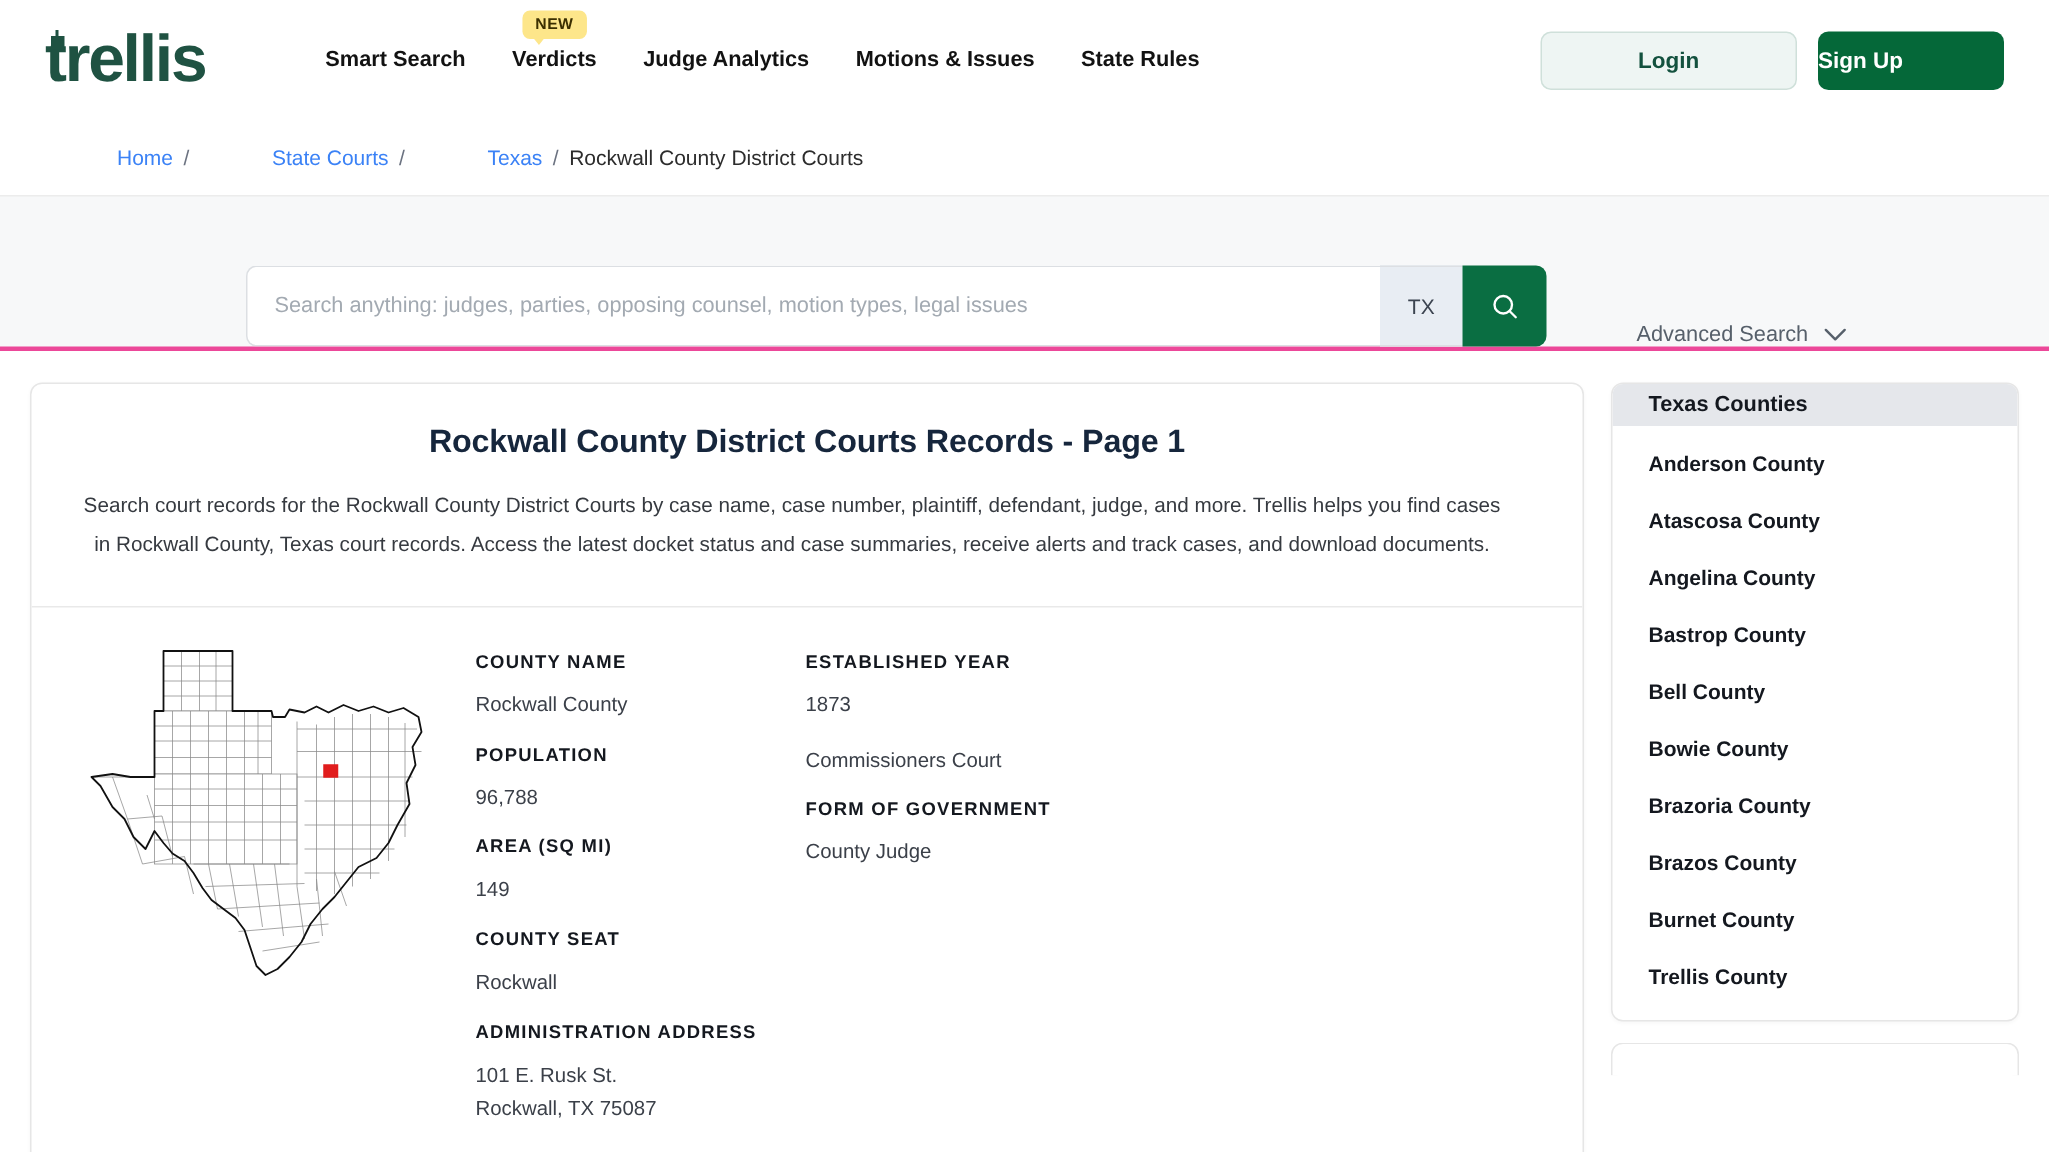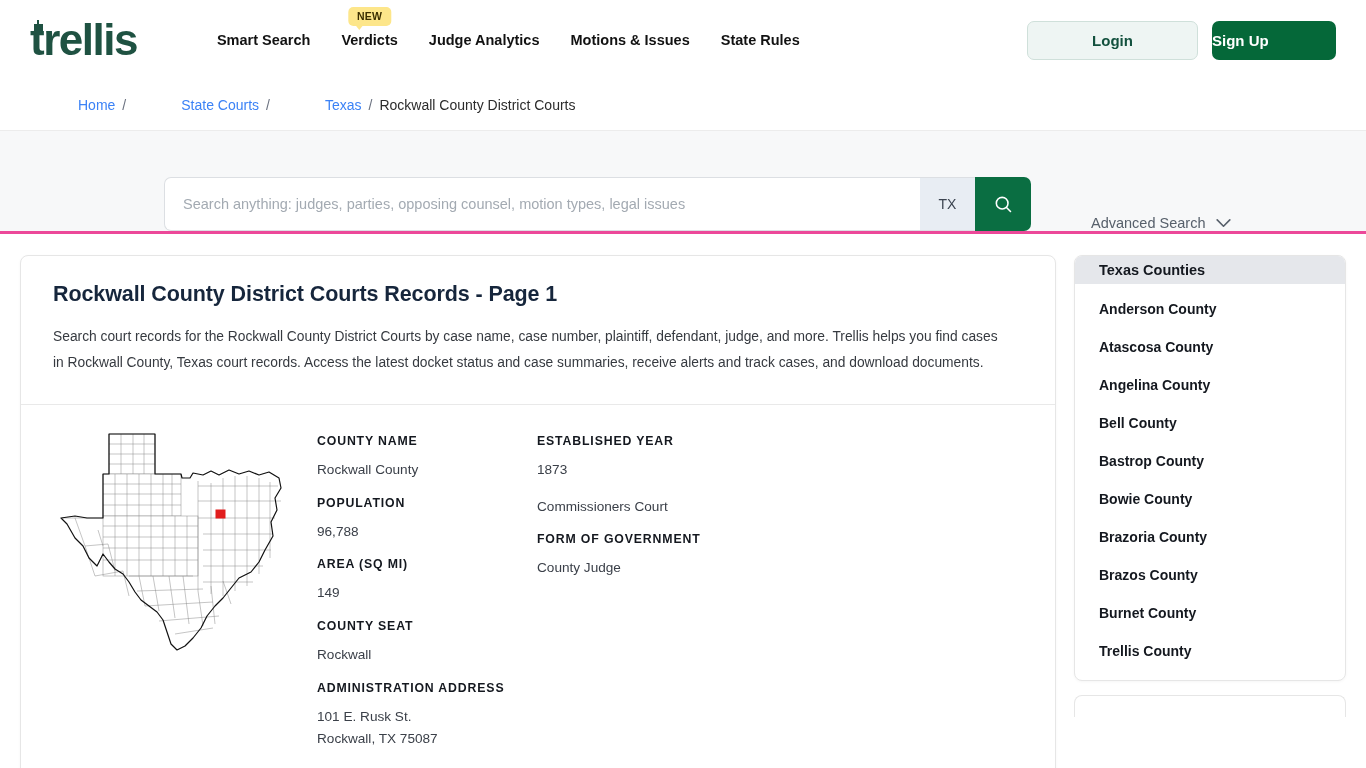--- a/index.html
+++ b/index.html
@@ -206,21 +206,21 @@
     background: #ffffff;
   }
   .main-card {
     width: 1036px;
     background: #ffffff;
     border: 1px solid #e6e6e6;
     border-radius: 8px;
     box-shadow: 0 1px 3px rgba(0,0,0,0.04);
     overflow: hidden;
   }
-  .card-head { padding: 26px 32px 27px 32px; }
+  .card-head { padding: 26px 32px 27px 32px; text-align: center; }
   .page-title {
     font-size: 21.5px;
     font-weight: 700;
     color: #16263c;
     letter-spacing: -0.1px;
   }
   .page-desc {
     margin-top: 17px;
     font-size: 13.8px;
     line-height: 1.92;
@@ -509,22 +509,22 @@
     </div>
   </div>
 
   <div class="sidebar">
     <div class="side-card">
       <div class="side-head">Texas Counties</div>
       <div class="side-list">
         <div class="side-item">Anderson County</div>
         <div class="side-item">Atascosa County</div>
         <div class="side-item">Angelina County</div>
+        <div class="side-item">Bastrop County</div>
         <div class="side-item">Bell County</div>
-        <div class="side-item">Bastrop County</div>
         <div class="side-item">Bowie County</div>
         <div class="side-item">Brazoria County</div>
         <div class="side-item">Brazos County</div>
         <div class="side-item">Burnet County</div>
         <div class="side-item">Trellis County</div>
       </div>
     </div>
     <div class="side-card-stub"></div>
   </div>
 

